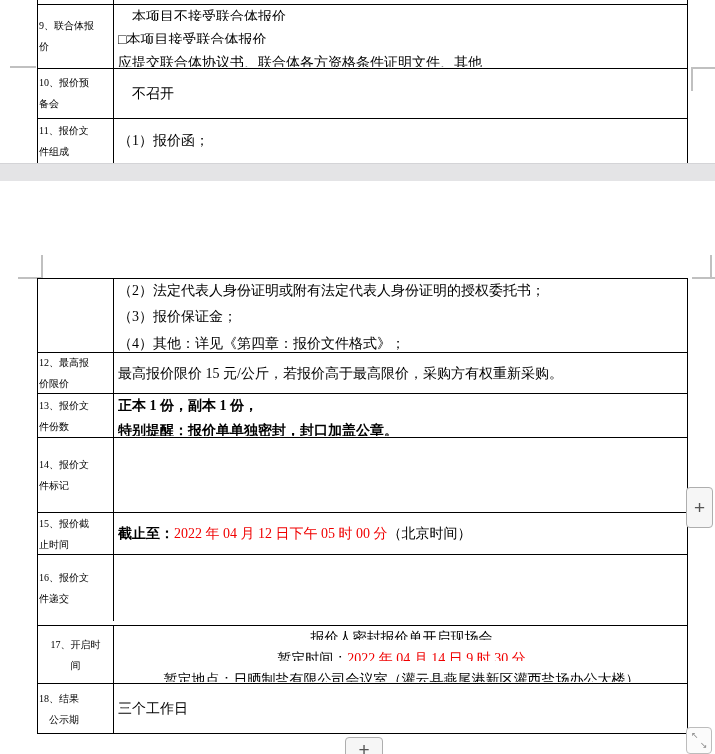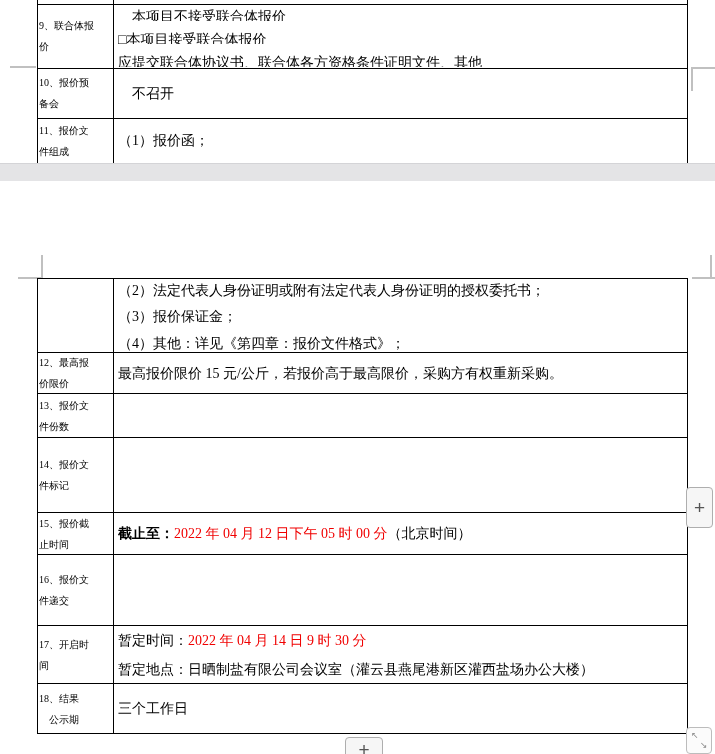--- a/index.html
+++ b/index.html
@@ -90,40 +90,45 @@
         <div class="trow" style="height: 41px;">
           <div class="tlabel">12、最高报
 价限价</div>
           <div class="tcontent">
             <div class="cline"><span>最高报价限价 15 元/公斤，若报价高于最高限价，采购方有权重新采购。</span></div>
           </div>
         </div>
         <div class="trow" style="height: 44px;">
           <div class="tlabel">13、报价文
 件份数</div>
+          <div class="tcontent">
+            <div class="cline"><span style="font-weight: bold;">正本 1 份，副本 1 份，</span></div>
+            <div class="cline"><span style="font-weight: bold;">特别提醒：报价单单独密封，封口加盖公章。</span></div>
+          </div>
         </div>
         <div class="trow" style="height: 75px;">
           <div class="tlabel">14、报价文
 件标记</div>
         </div>
         <div class="trow" style="height: 42px;">
           <div class="tlabel">15、报价截
 止时间</div>
           <div class="tcontent">
             <div class="cline"><span style="font-weight: bold;">截止至：</span><span style="color: rgb(240, 0, 0);">2022 年 04 月 12 日下午 05 时 00 分</span><span>（北京时间）</span></div>
           </div>
         </div>
-        <div class="trow" style="height: 71px;">
+        <div class="trow" style="height: 71px; flex-direction: column;">
           <div class="tlabel">16、报价文
 件递交</div>
         </div>
-        <div class="trow" style="height: 58px;">
+        <div class="trow" style="height: 58px; text-align: center;">
           <div class="tlabel">17、开启时
 间</div>
           <div class="tcontent">
+            <div class="cline"><span>报价人密封报价单开启现场会</span></div>
             <div class="cline"><span>暂定时间：</span><span style="color: rgb(240, 0, 0);">2022 年 04 月 14 日 9 时 30 分</span></div>
             <div class="cline"><span>暂定地点：日晒制盐有限公司会议室（灌云县燕尾港新区灌西盐场办公大楼）</span></div>
           </div>
         </div>
         <div class="trow" style="height: 50px;">
           <div class="tlabel">18、结果
 　公示期</div>
           <div class="tcontent">
             <div class="cline"><span>三个工作日</span></div>
           </div>

